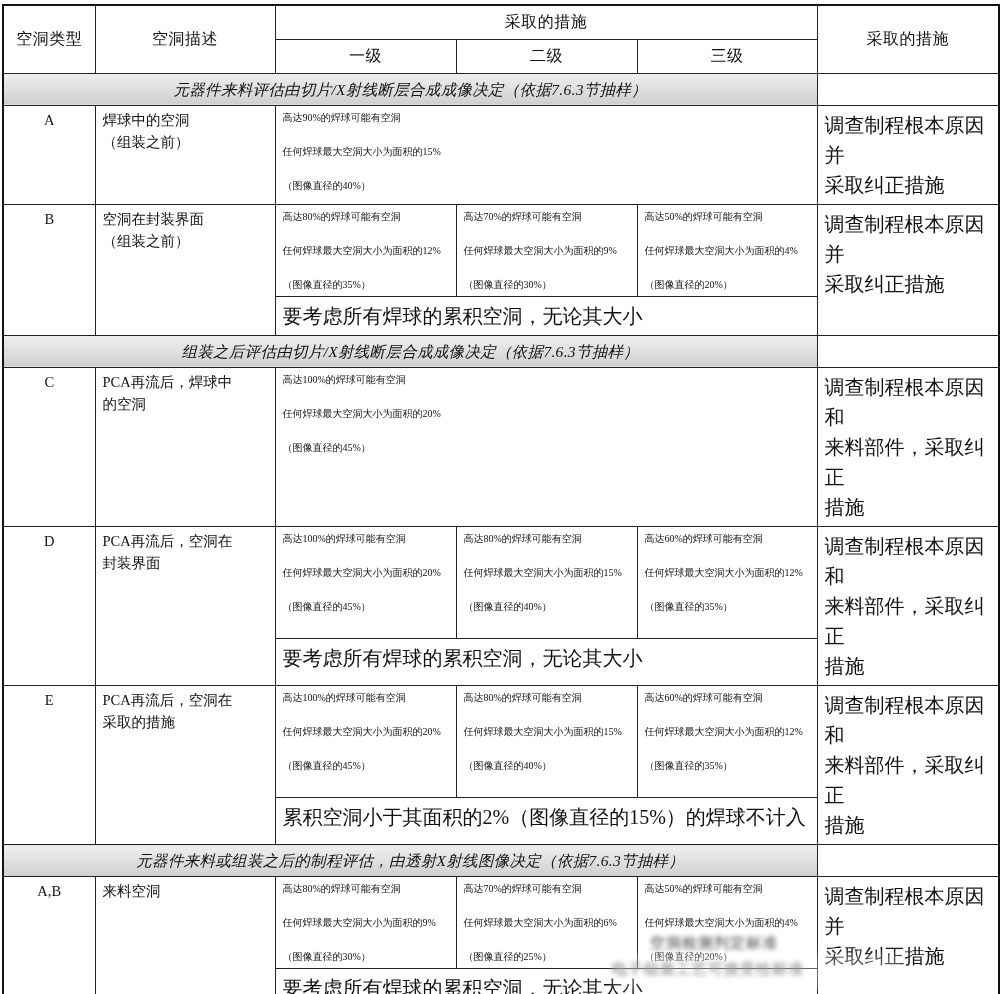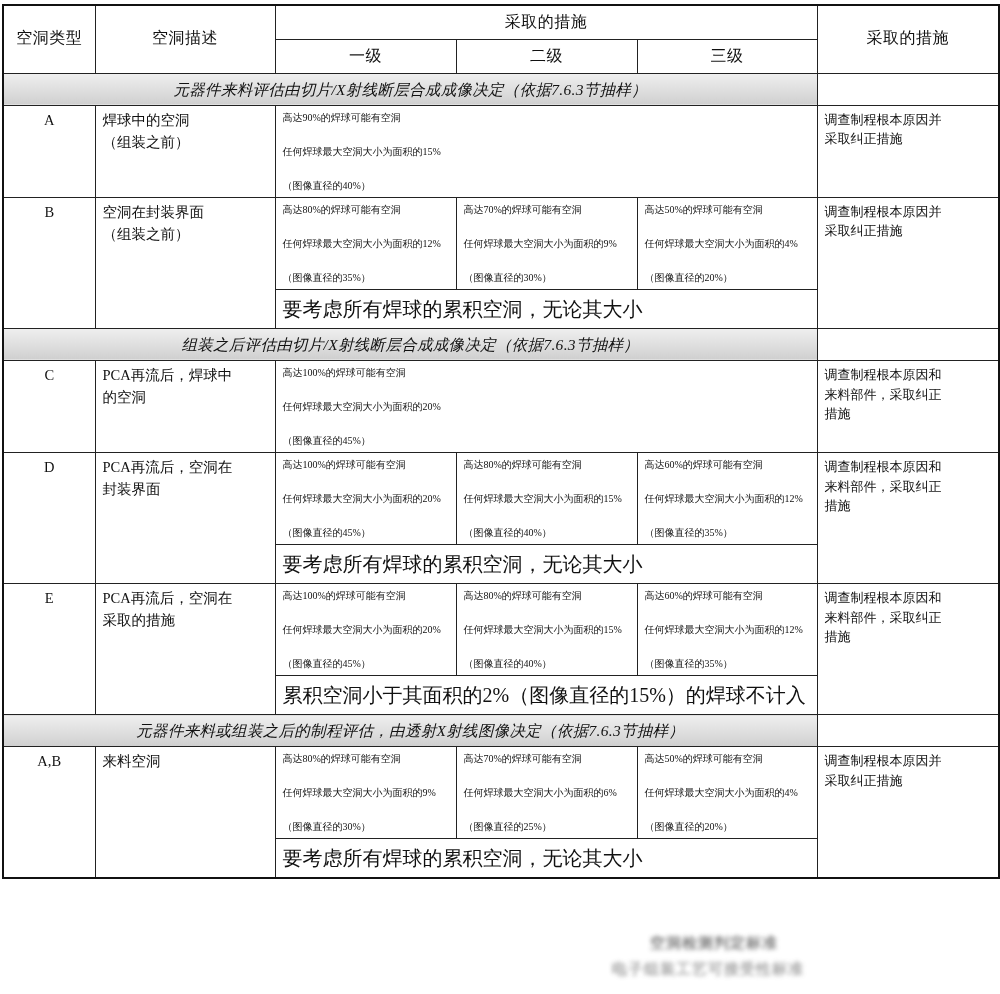--- a/index.html
+++ b/index.html
@@ -55,21 +55,20 @@
     vertical-align: middle !important;
     padding-top: 7px;
     padding-bottom: 7px;
   }
   .hdr-rowspan {
     vertical-align: middle !important;
     text-align: center;
     font-weight: bold;
     font-size: 16px;
     letter-spacing: 0.5px;
-    font-family: Liberation Mono, monospace;
   }
   th.hdr-top { height: 34px; }
   th.hdr-sub { height: 34px; margin-top: 35px; }
 
   
   td.section-banner {
     background: linear-gradient(to bottom, #efefef 0%, #dedede 55%, #cfcfcf 100%);
     text-align: center;
     font-weight: bold;
     font-size: 15.5px;
@@ -89,21 +88,21 @@
   td.desc-cell {
     font-size: 14.5px;
     padding-top: 6px;
     margin-left: 15px;
   }
   td.grade-cell {
     font-size: 10px;
     padding-top: 6px;
   }
   td.action-cell {
-    font-size: 13px;
+    font-size: 20px;
     padding-top: 6px;
   }
   td.note-cell {
     font-size: 20px;
     padding-top: 5px;
     padding-bottom: 5px;
   }
   .ln { display: block; }
   .ln.gap { margin-top: 19px; }
 

